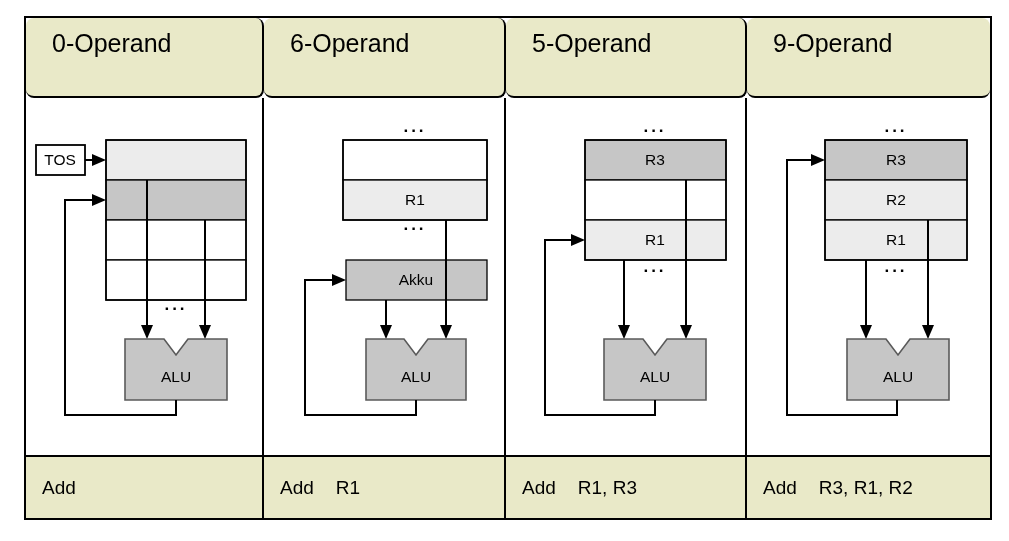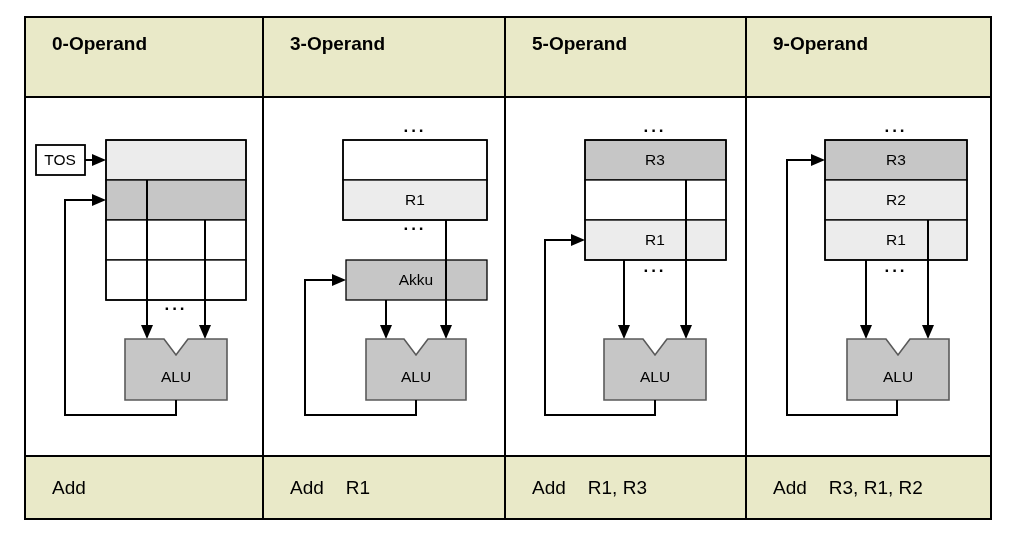--- a/index.html
+++ b/index.html
@@ -10,26 +10,26 @@
   html,body{width:1009px;height:541px;background:var(--page-bg);
     font-family:"Liberation Sans",sans-serif;color:var(--text);}
   .arch-table{
     position:absolute;left:24px;top:16px;width:968px;height:504px;
     border:2px solid var(--line);background:#fff;
     display:grid;grid-template-columns:238px 242px 241px 243px;
     grid-template-rows:80px 359px auto;
   }
   .hcell{
     background:var(--header-bg);border-bottom:2px solid var(--line);
-    padding:13px 8px 0 26px;font-size:19px;font-weight:bold;line-height:25px;
+    padding:13px 8px 0 26px;font-size:25px;font-weight:normal;line-height:25px;border-radius:8px;
   }
   .dcell{background:#fff;border-bottom:2px solid var(--line);overflow:hidden;}
   .fcell{
     background:var(--header-bg);display:flex;align-items:center;
-    padding-left:26px;font-size:19px;
+    padding-left:16px;font-size:19px;
   }
   .hcell.sep,.dcell.sep,.fcell.sep{border-right:2px solid var(--line);}
   .fcell .operands{margin-left:22px;}
   .dcell svg{display:block;margin:0 auto;}
   svg text{font-family:"Liberation Sans",sans-serif;font-size:15.5px;fill:var(--text);
     text-anchor:middle;}
   svg text.dots{font-weight:bold;font-size:17px;letter-spacing:3px;}
   .flow{stroke:var(--line);stroke-width:2;fill:none;}
   .cellrect{stroke:var(--line);stroke-width:1.3;}
   .boxframe{fill:none;stroke:var(--line);stroke-width:1.6;}
@@ -39,21 +39,21 @@
 </style>
 </head>
 <body>
 
 <div class="arch-table">
 
   <div class="hcell sep">
     <div>0-Operand</div>
   </div>
   <div class="hcell sep">
-    <div>3-Operand</div>
+    <div>6-Operand</div>
   </div>
   <div class="hcell sep">
     <div>5-Operand</div>
   </div>
   <div class="hcell">
     <div>9-Operand</div>
   </div>
 
   <div class="dcell sep">
     <svg width="238" height="359" viewBox="0 0 238 359">

